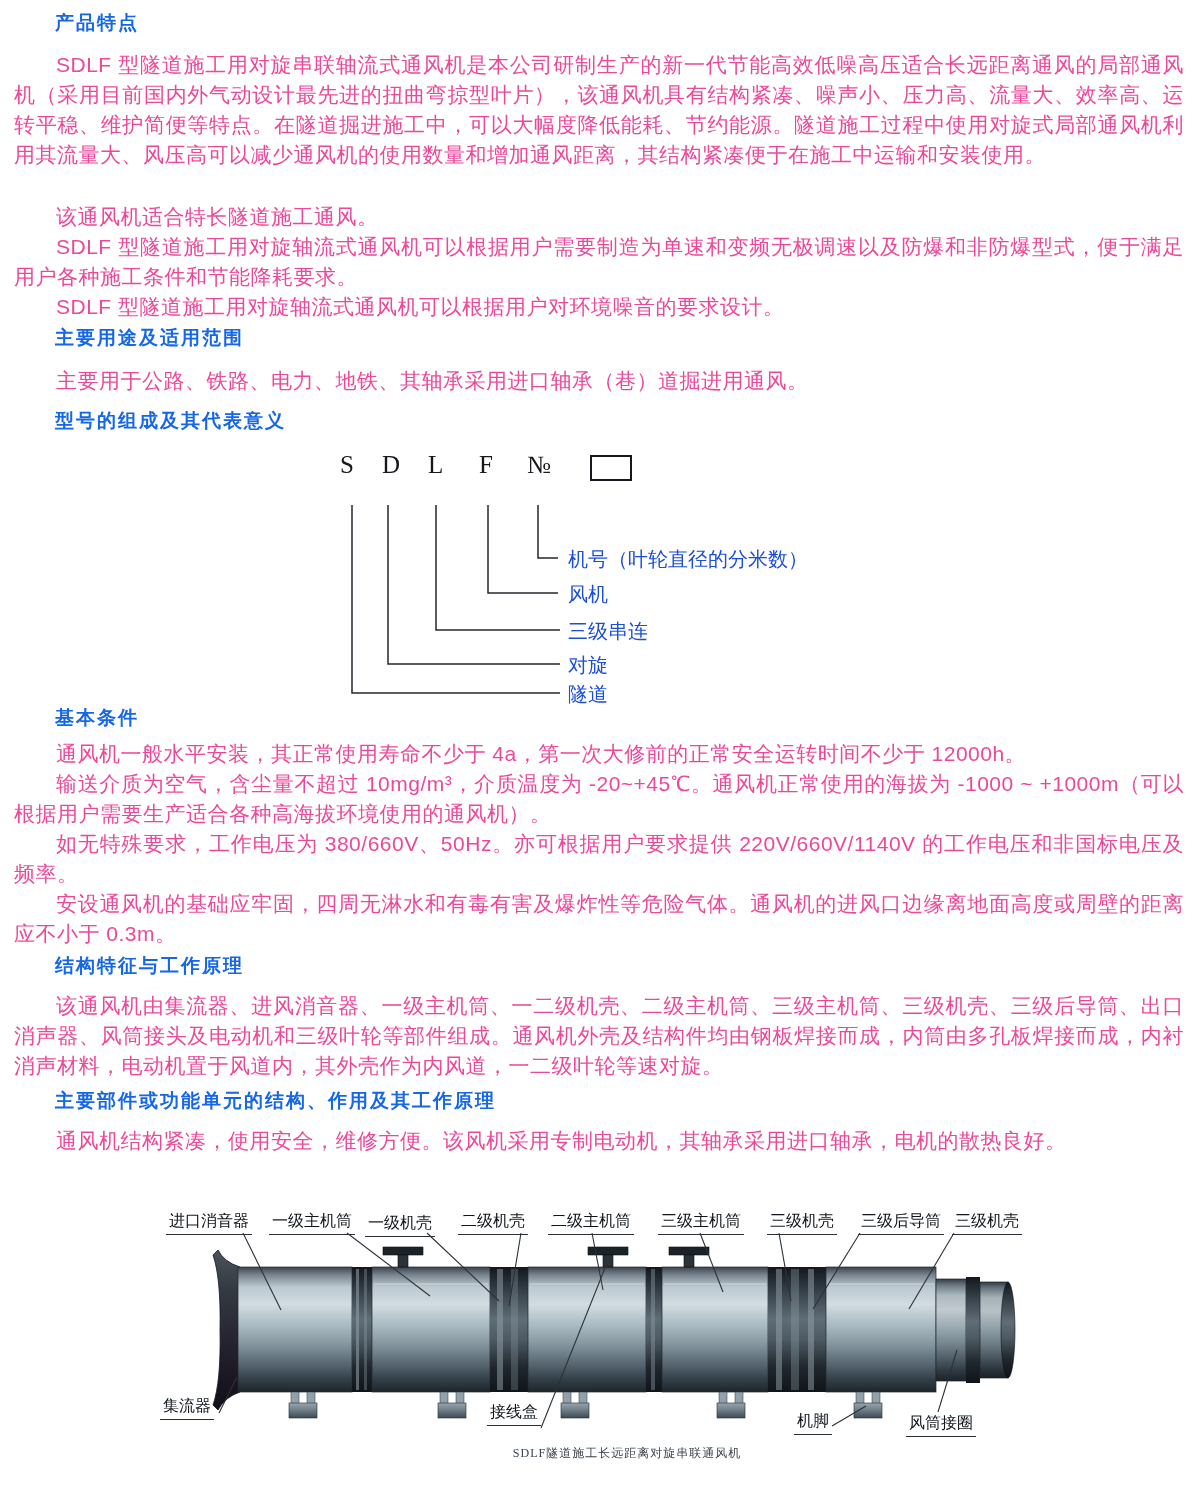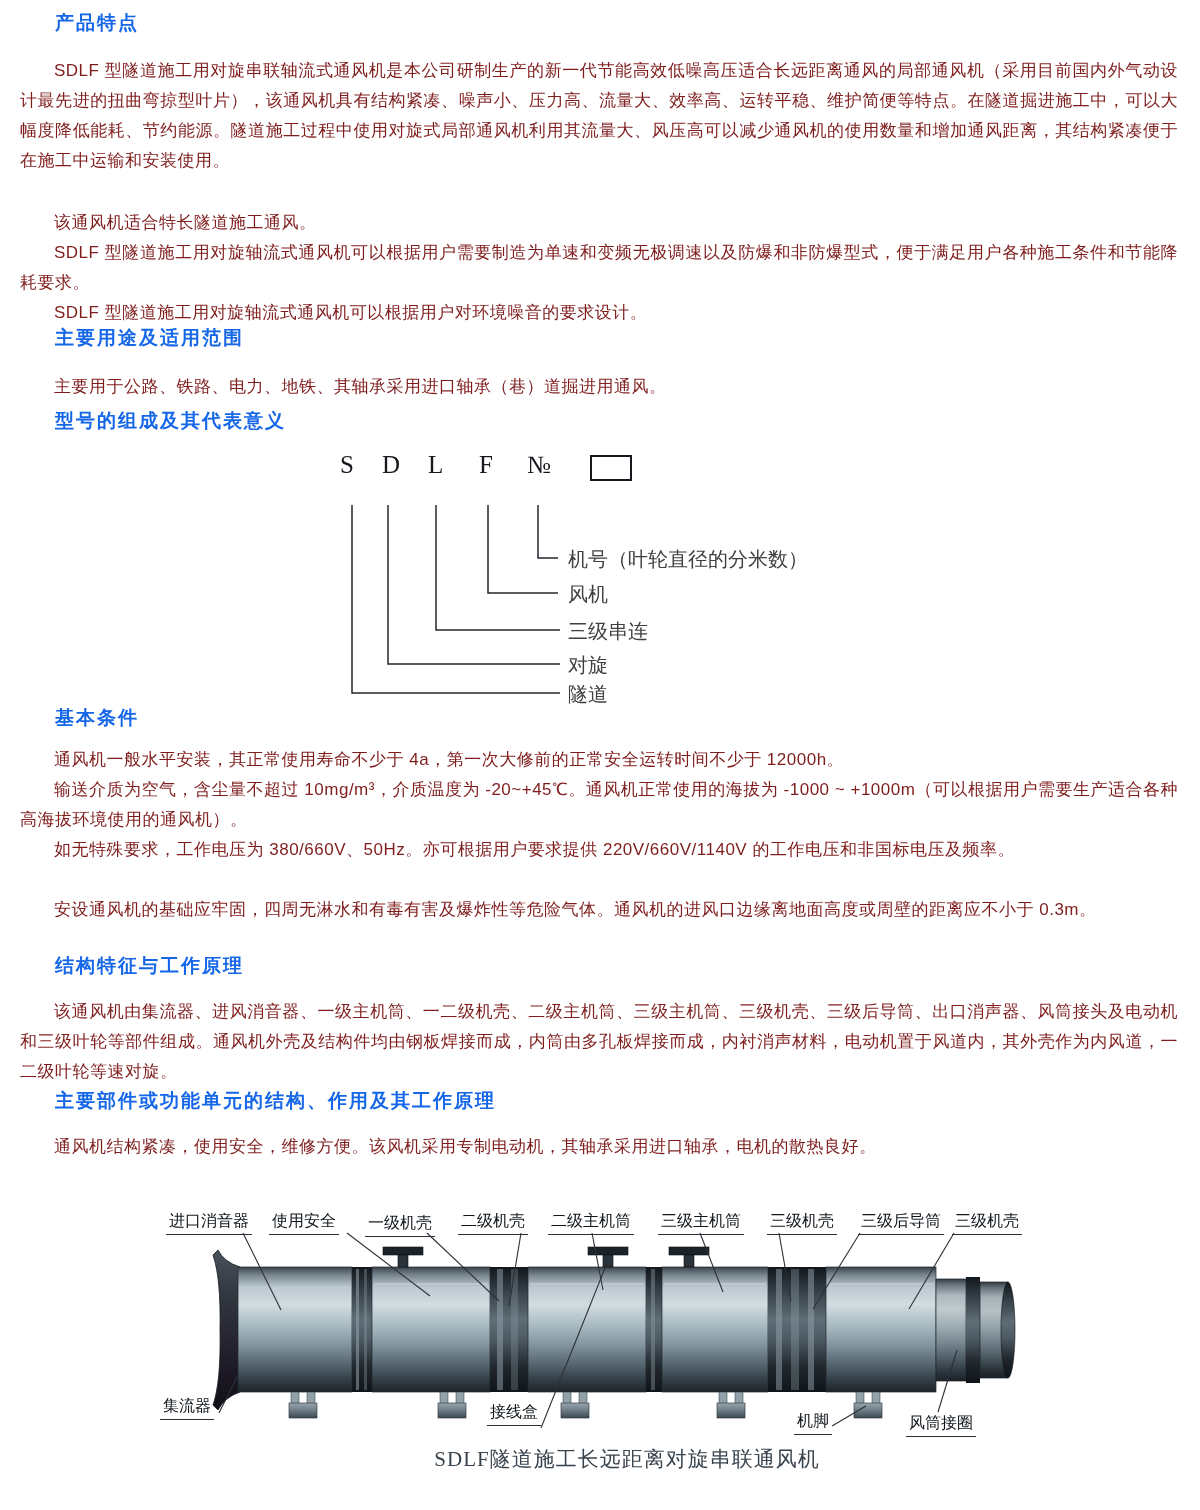--- a/index.html
+++ b/index.html
@@ -6,49 +6,49 @@
   body{
     width:1200px;height:1510px;position:relative;background:#ffffff;
     font-family:"Liberation Sans",sans-serif;color:#1a1a1a;overflow:hidden;
   }
   .sec-heading{
     position:absolute;left:55px;margin:0;
     font-size:19px;font-weight:bold;color:#1667e8;letter-spacing:2px;
     white-space:nowrap;font-family:"Liberation Sans",sans-serif;
   }
   .body-para{
-    position:absolute;left:8px;right:10px;margin:12px;
-    font-size:17px;line-height:30px;text-indent:2em;text-align:justify;
-    letter-spacing:.5px;color:#7f1d1d;
+    position:absolute;left:8px;right:10px;margin:6px;
+    font-size:21px;line-height:30px;text-indent:2em;text-align:justify;
+    letter-spacing:.5px;color:#ec4899;
   }
   
   .model-diagram{position:absolute;left:0;top:445px;width:1200px;height:258px;}
   .model-diagram svg{position:absolute;left:0;top:0;}
   .mletter{
     position:absolute;top:6px;font-family:"Liberation Serif",serif;
     font-size:25px;color:#15181c;
   }
   .mbox{
     position:absolute;left:590px;top:10px;width:38px;height:22px;
     border:2px solid #15181c;background:#fff;
   }
   .mlabel{
-    position:absolute;left:568px;font-size:20px;color:#404040;white-space:nowrap;
+    position:absolute;left:568px;font-size:20px;color:#1d4ed8;white-space:nowrap;
   }
   
   .fan-figure{position:absolute;left:0;top:1200px;width:1200px;height:300px;}
   .fan-figure svg{position:absolute;left:0;top:0;}
   .flabel{
     position:absolute;font-family:"Liberation Serif",serif;font-size:16px;
     color:#10161c;border-bottom:1px solid #2a3036;padding:0 3px 2px 3px;
     white-space:nowrap;background:transparent;
   }
   .fig-caption{
     position:absolute;left:377px;top:245px;width:500px;text-align:center;
-    font-family:"Liberation Serif",serif;font-size:21px;color:#39434d;
+    font-family:"Liberation Serif",serif;font-size:12px;color:#39434d;
     letter-spacing:1px;white-space:nowrap;
   }
 </style>
 </head>
 <body>
 
 <h2 class="sec-heading" style="top:10px">产品特点</h2>
 <p class="body-para" style="top:44px">SDLF 型隧道施工用对旋串联轴流式通风机是本公司研制生产的新一代节能高效低噪高压适合长远距离通风的局部通风机（采用目前国内外气动设计最先进的扭曲弯掠型叶片），该通风机具有结构紧凑、噪声小、压力高、流量大、效率高、运转平稳、维护简便等特点。在隧道掘进施工中，可以大幅度降低能耗、节约能源。隧道施工过程中使用对旋式局部通风机利用其流量大、风压高可以减少通风机的使用数量和增加通风距离，其结构紧凑便于在施工中运输和安装使用。</p>
 <p class="body-para" style="top:196px">该通风机适合特长隧道施工通风。</p>
 <p class="body-para" style="top:226px">SDLF 型隧道施工用对旋轴流式通风机可以根据用户需要制造为单速和变频无极调速以及防爆和非防爆型式，便于满足用户各种施工条件和节能降耗要求。</p>
@@ -203,21 +203,21 @@
       <path d="M860 33 L813 109"></path>
       <path d="M954 33 L909 109"></path>
       <path d="M219 213 L237 177"></path>
       <path d="M541 228 L607 63"></path>
       <path d="M832 226 L866 206"></path>
       <path d="M938 212 L957 150"></path>
     </g>
   </svg>
 
   <span class="flabel" style="left:166px;top:11px">进口消音器</span>
-  <span class="flabel" style="left:269px;top:11px">使用安全</span>
+  <span class="flabel" style="left:269px;top:11px">一级主机筒</span>
   <span class="flabel" style="left:365px;top:13px">一级机壳</span>
   <span class="flabel" style="left:458px;top:11px">二级机壳</span>
   <span class="flabel" style="left:548px;top:11px">二级主机筒</span>
   <span class="flabel" style="left:658px;top:11px">三级主机筒</span>
   <span class="flabel" style="left:767px;top:11px">三级机壳</span>
   <span class="flabel" style="left:858px;top:11px">三级后导筒</span>
   <span class="flabel" style="left:952px;top:11px">三级机壳</span>
 
   <span class="flabel" style="left:160px;top:196px">集流器</span>
   <span class="flabel" style="left:487px;top:202px">接线盒</span>

